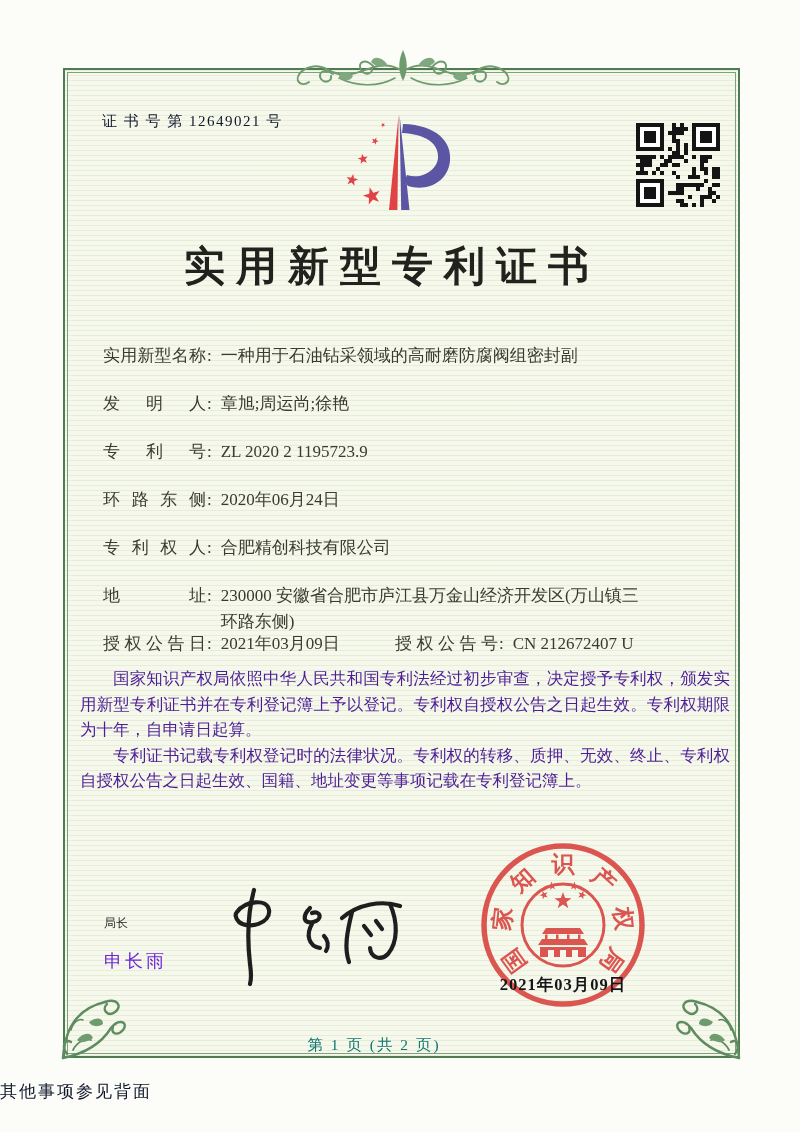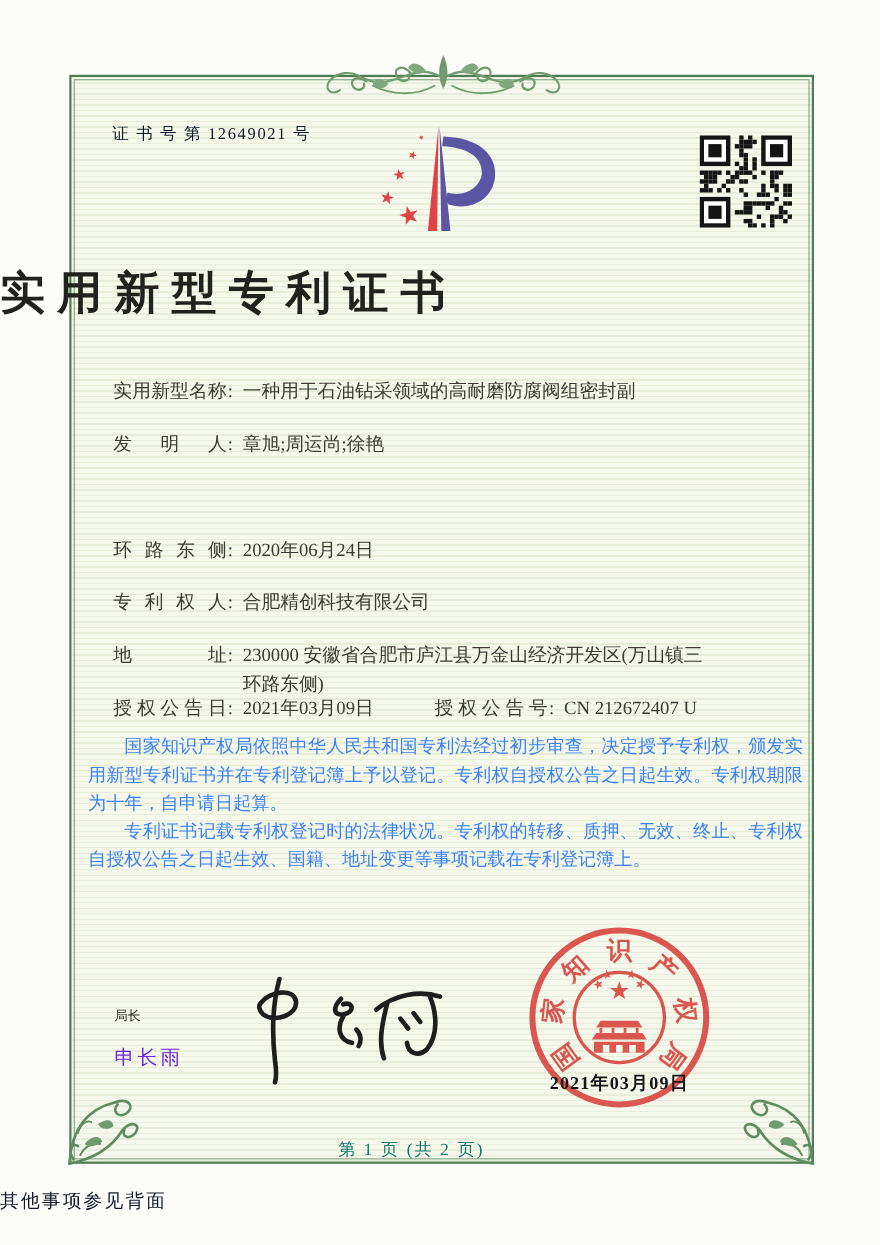--- a/index.html
+++ b/index.html
@@ -36,31 +36,31 @@
   .orn.top{left:283px;top:44px;width:240px;height:52px;}
   .orn.bl{left:57px;top:966px;width:96px;height:96px;}
   .orn.br{left:649px;top:966px;width:96px;height:96px;}
 
   .cert-no{position:absolute;left:102px;top:112px;font-size:15px;letter-spacing:1.5px;color:#0f172a;z-index:3;}
 
   .logo{position:absolute;left:341px;top:108px;width:120px;height:122px;z-index:3;}
   .qr{position:absolute;left:636px;top:123px;width:84px;height:84px;z-index:3;}
 
   .title{
-    position:absolute;left:0;right:16px;top:239px;
+    position:absolute;left:0;right:16px;top:239px;text-align:center;
     font-size:41px;font-weight:700;letter-spacing:11px;color:#21211d;z-index:3;
   }
 
   .row{position:absolute;left:103px;width:636px;font-size:17px;line-height:26px;color:#3b3a30;z-index:3;}
   .flabel{display:inline-block;width:103px;text-align:justify;text-align-last:justify;vertical-align:top;}
   .colon{display:inline-block;margin:0 9px 0 1px;vertical-align:top;}
   .value{display:inline-block;white-space:pre-line;vertical-align:top;max-width:500px;}
   .pair2{position:absolute;left:292px;top:0;}
 
-  .paras{position:absolute;left:80px;top:666px;width:650px;font-size:16.5px;line-height:25.5px;color:#3b82f6;z-index:3;}
+  .paras{position:absolute;left:80px;top:666px;width:650px;font-size:16.5px;line-height:25.5px;color:#4c1d95;z-index:3;}
   .paras p{text-indent:2em;text-align:justify;}
 
   .director-title{position:absolute;left:104px;top:915px;font-size:12px;font-family:"Liberation Sans","DejaVu Sans",sans-serif;color:#2a2a26;z-index:3;}
   .director-name{position:absolute;left:104px;top:949px;font-size:18px;font-family:Liberation Serif, serif;letter-spacing:3px;color:#6d28d9;z-index:3;}
   .signature{position:absolute;left:222px;top:876px;width:200px;height:112px;z-index:3;}
 
   .seal{position:absolute;left:478px;top:840px;width:170px;height:170px;z-index:4;opacity:0.88;}
   .seal text{font-size:23px;font-weight:700;fill:var(--seal-red);font-family:"Liberation Serif","DejaVu Serif",serif;}
   .seal-date{position:absolute;left:478px;top:974px;width:170px;text-align:center;font-size:16.5px;font-weight:700;letter-spacing:1px;color:#15151a;z-index:5;}
 
@@ -248,20 +248,23 @@
     </svg>
 
   <div class="title">实用新型专利证书</div>
 
   <div class="row" style="top:343px">
     <span class="flabel">实用新型名称</span><span class="colon">:</span><span class="value">一种用于石油钻采领域的高耐磨防腐阀组密封副</span>
   </div>
   <div class="row" style="top:391px">
     <span class="flabel">发明人</span><span class="colon">:</span><span class="value">章旭;周运尚;徐艳</span>
   </div>
+  <div class="row" style="top:439px">
+    <span class="flabel">专利号</span><span class="colon">:</span><span class="value">ZL 2020 2 1195723.9</span>
+  </div>
   <div class="row" style="top:487px">
     <span class="flabel">环路东侧</span><span class="colon">:</span><span class="value">2020年06月24日</span>
   </div>
   <div class="row" style="top:535px">
     <span class="flabel">专利权人</span><span class="colon">:</span><span class="value">合肥精创科技有限公司</span>
   </div>
   <div class="row" style="top:583px">
     <span class="flabel">地址</span><span class="colon">:</span><span class="value">230000 安徽省合肥市庐江县万金山经济开发区(万山镇三
 环路东侧)</span>
   </div>

